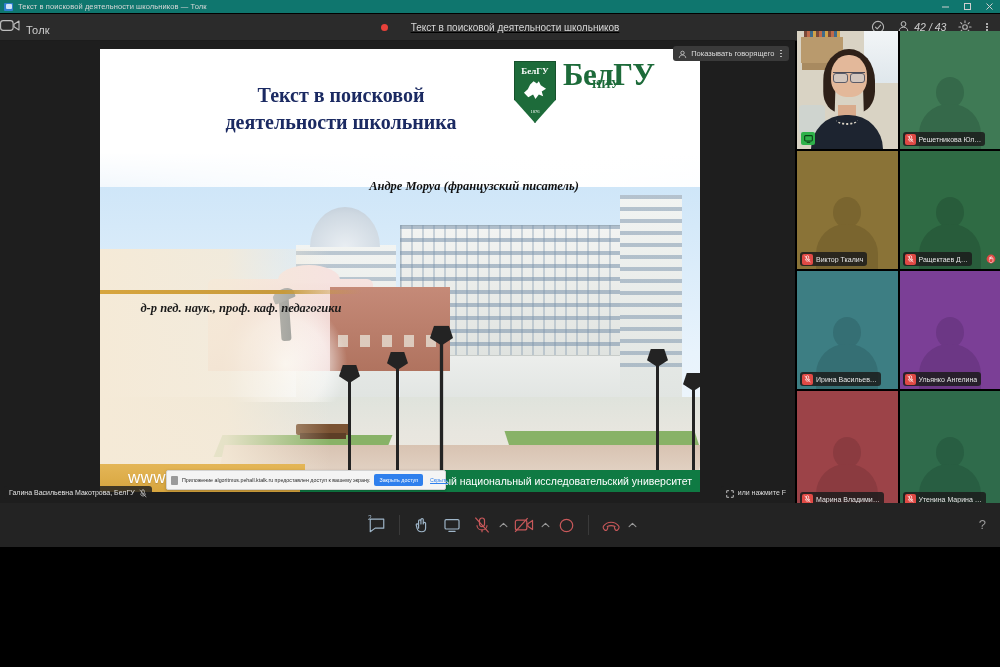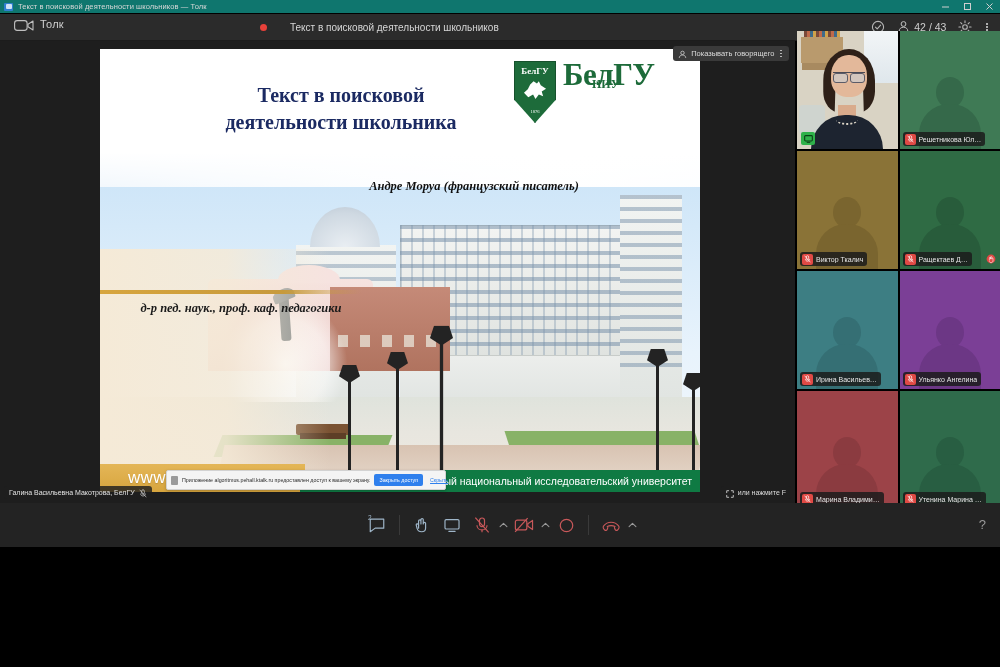--- a/index.html
+++ b/index.html
@@ -36,31 +36,32 @@
     color:#cfcfcf; font-size:8px; line-height:1;
   }
   .tb-btn svg { display:block; }
 
   
   .appbar {
     position:absolute; left:0; top:14px; width:1000px; height:27px;
     background:#2b2b2b; display:flex; align-items:center;
     border-bottom:1px solid #1c1c1c;
   }
-  .brand { display:flex; align-items:flex-start; gap:6px; margin-left:14px; }
+  .brand { display:flex; align-items:flex-end; gap:6px; }
   .brand-label { color:#cfcfcf; font-size:11px; letter-spacing:.2px; }
   .meet-title {
     position:absolute; left:0; right:0; margin:auto; width:480px;
-    display:flex; align-items:center; gap:23px;
+    display:flex; align-items:center; justify-content:center; gap:23px;
     pointer-events:none;
+    text-decoration:underline;
   }
   .rec-dot { width:7px; height:7px; border-radius:50%; background:#e8413a; flex:none; }
   .meet-title-text { color:#d7d7d7; font-size:10px; white-space:nowrap; }
   .appbar-right {
-    margin-left:auto; display:flex; align-items:center; gap:12px; margin-right:10px;
+    margin-left:auto; display:flex; align-items:center; gap:12px; margin-right:10px;font-style:italic;
   }
   .hdr-ico { color:#b5b5b5; display:flex; align-items:center; }
   .part-count { display:flex; align-items:center; gap:4px; color:#cfcfcf; font-size:10.5px; }
 
   
   .stage {
     position:absolute; left:0; top:41px; width:795px; height:462px;
     background:#1e1e1e;
   }
   .pin-chip {

